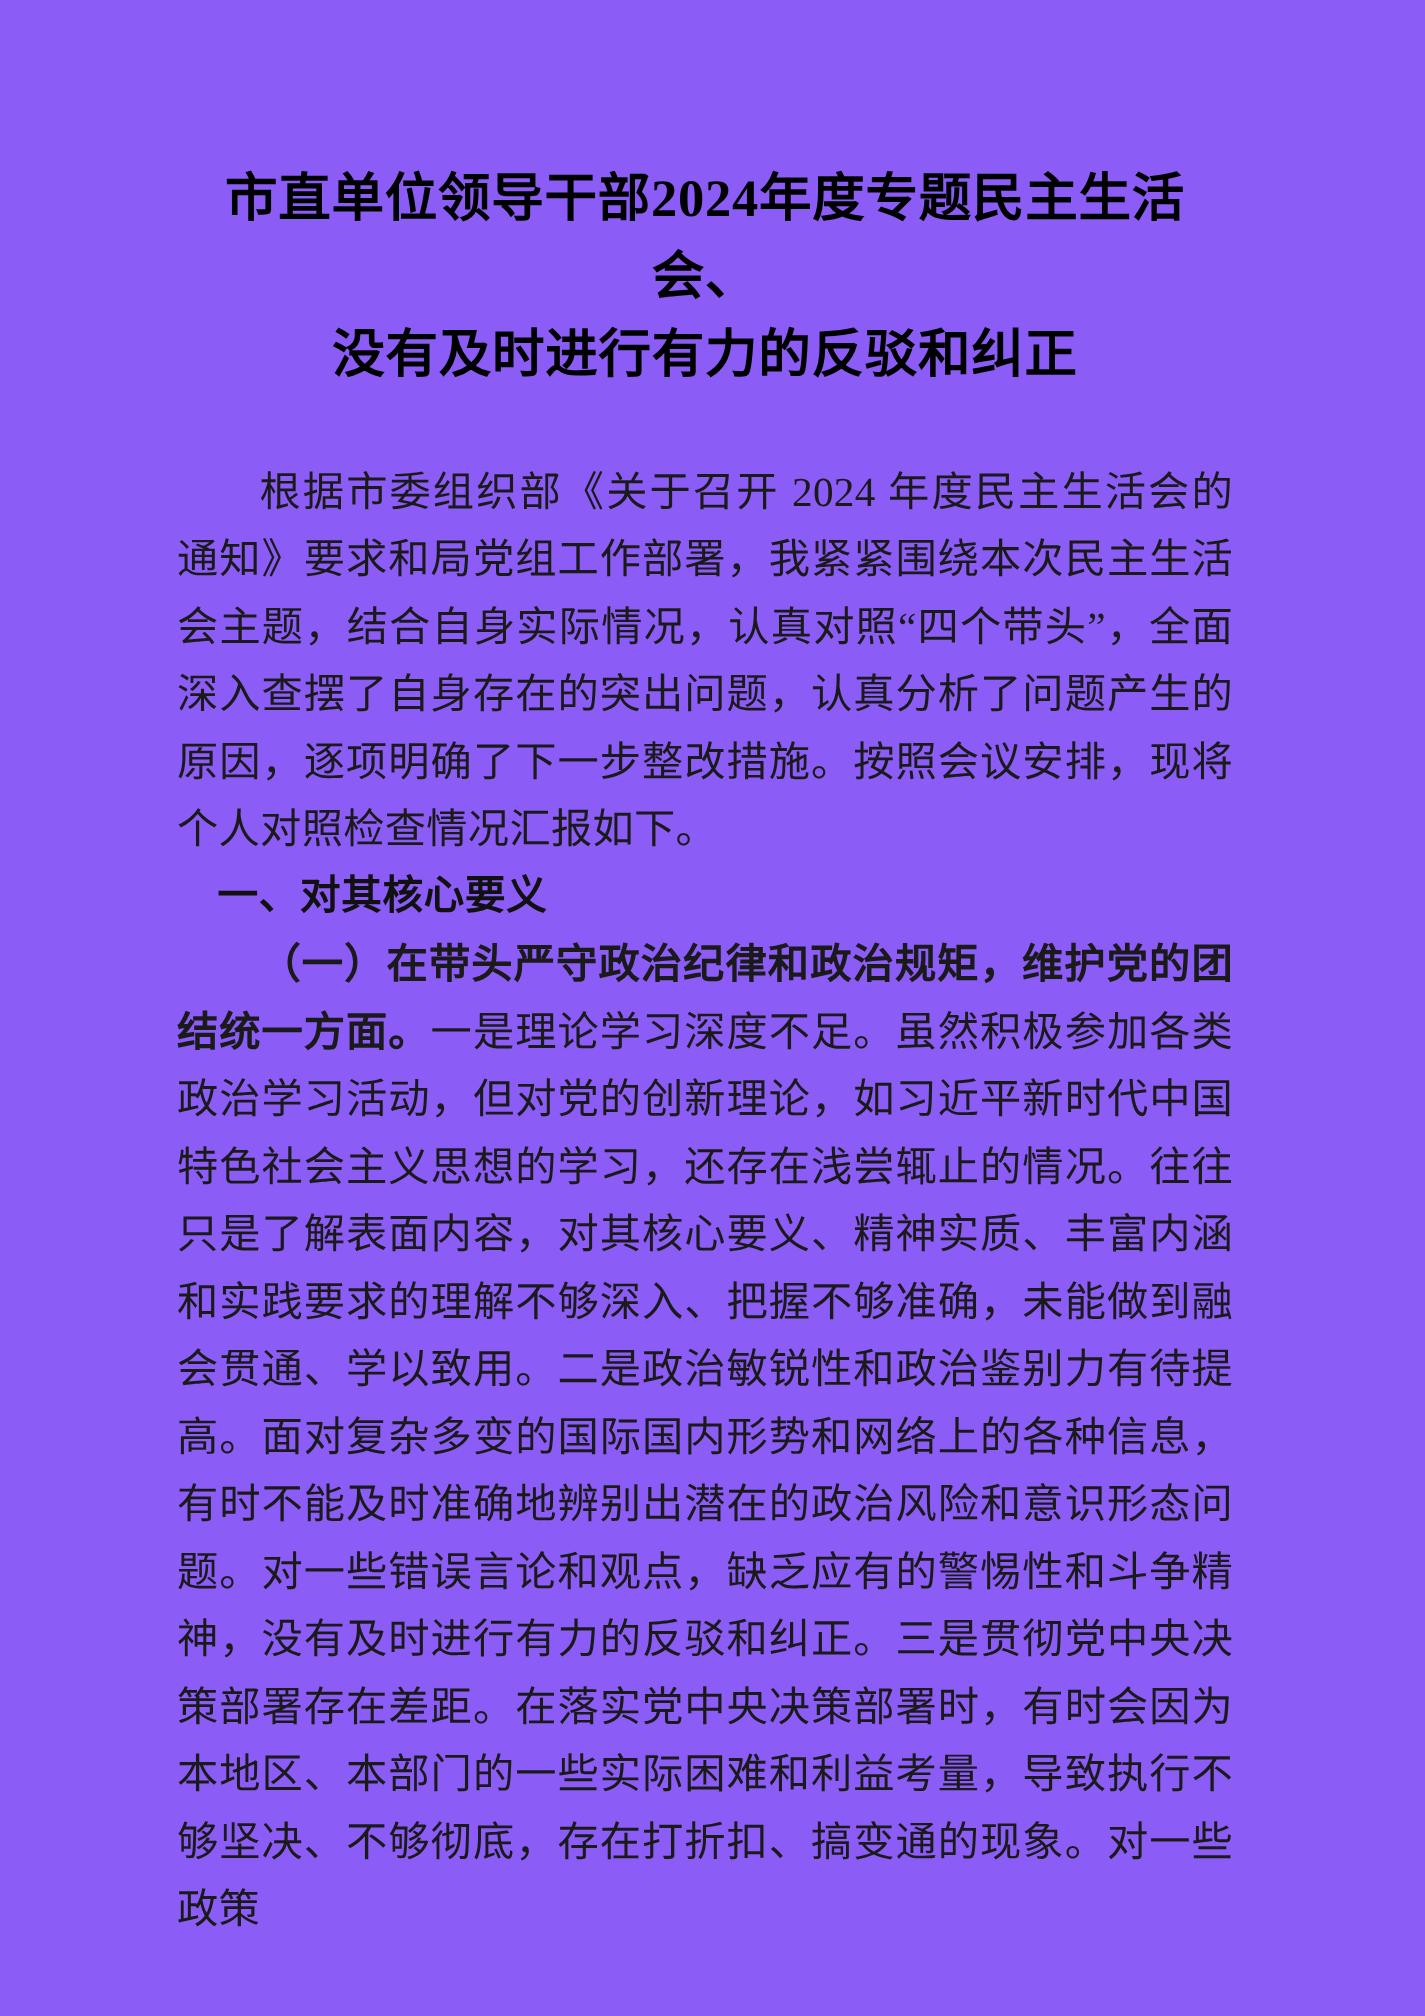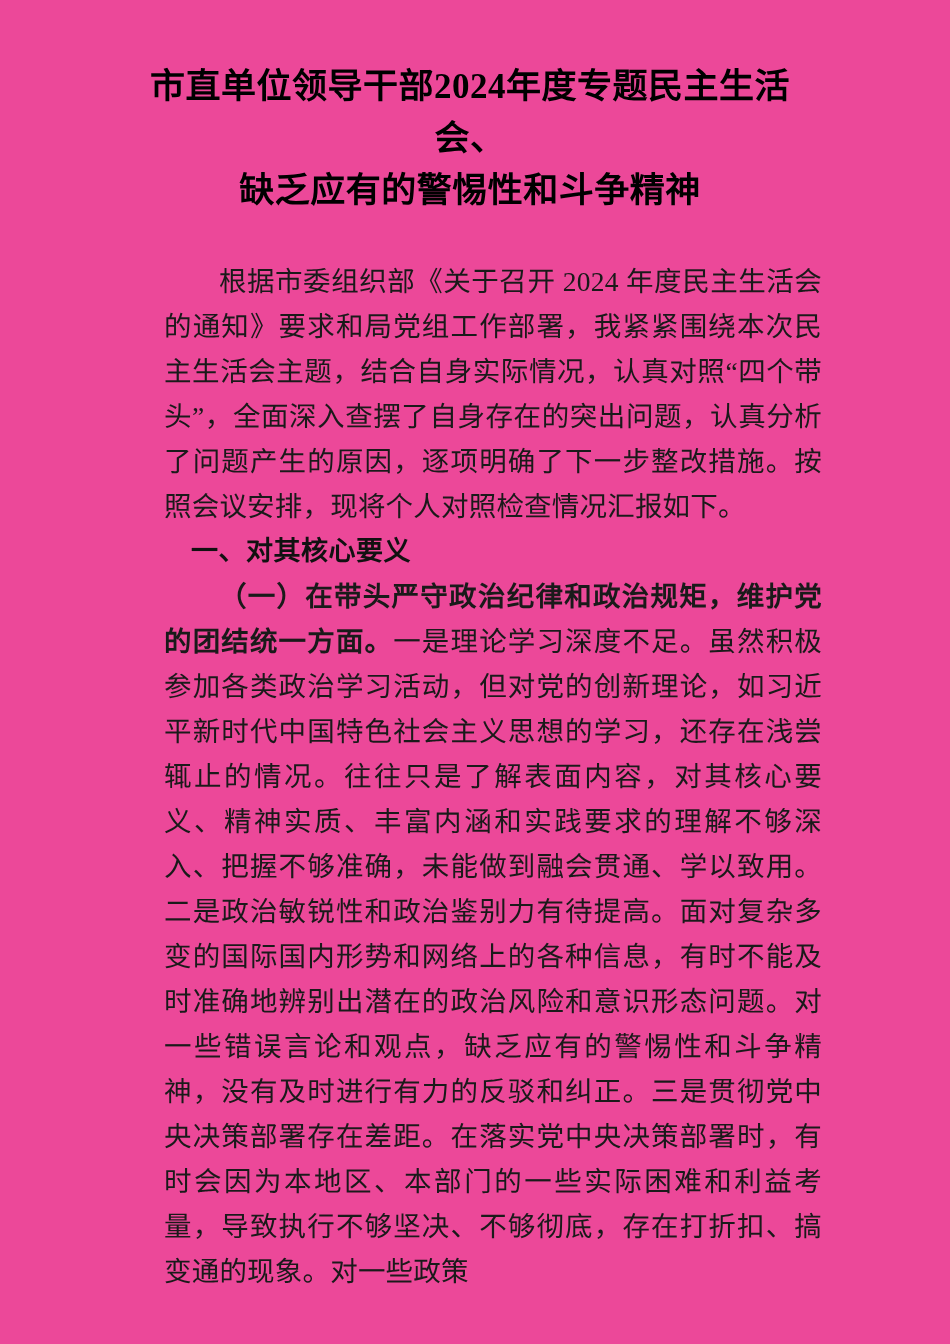--- a/index.html
+++ b/index.html
@@ -14,43 +14,42 @@
     overflow: hidden;
     font-family: "Liberation Serif", "DejaVu Serif", serif;
     color: #000000;
     -webkit-font-smoothing: antialiased;
   }
 
   .page {
     position: relative;
     width: 950px;
     height: 1344px;
-    background: #ec4899;
+    background: #8b5cf6;
     box-sizing: border-box;
-    padding: 61px 128px 0 118px;
+    padding: 107px 128px 0 118px;
   }
 
   
   .doc-title {
     margin: 0;
     padding: 0 4px;
     text-align: center;
     font-family: "Liberation Serif", "DejaVu Serif", serif;
     font-weight: bold;
     font-size: 35px;
     line-height: 52px;
     letter-spacing: 0.5px;
     color: #000000;
     text-rendering: optimizeLegibility;
   }
 
   
   .body-block {
     margin-top: 42px;
-    margin-left: 46px;
   }
 
   p.para {
     margin: 0;
     padding: 0;
     font-family: "Liberation Serif", "DejaVu Serif", serif;
     font-size: 27.5px;
     line-height: 45px;
     text-align: justify;
     text-justify: inter-ideograph;
@@ -83,21 +82,21 @@
     margin-top: 0;
   }
 </style>
 </head>
 <body>
 
 <div class="page">
 
   <h1 class="doc-title">
     <span>市直单位领导干部2024年度专题民主生活会、</span><br>
-    <span>缺乏应有的警惕性和斗争精神</span>
+    <span>没有及时进行有力的反驳和纠正</span>
   </h1>
 
   <div class="body-block">
 
     <p class="para">根据市委组织部《关于召开 2024 年度民主生活会的通知》要求和局党组工作部署，我紧紧围绕本次民主生活会主题，结合自身实际情况，认真对照“四个带头”，全面深入查摆了自身存在的突出问题，认真分析了问题产生的原因，逐项明确了下一步整改措施。按照会议安排，现将个人对照检查情况汇报如下。</p>
 
     <h2 class="section-heading">一、对其核心要义</h2>
 
     <p class="para"><span class="lead-bold">（一）在带头严守政治纪律和政治规矩，维护党的团结统一方面。</span><span>一是理论学习深度不足。虽然积极参加各类政治学习活动，但对党的创新理论，如习近平新时代中国特色社会主义思想的学习，还存在浅尝辄止的情况。往往只是了解表面内容，对其核心要义、精神实质、丰富内涵和实践要求的理解不够深入、把握不够准确，未能做到融会贯通、学以致用。二是政治敏锐性和政治鉴别力有待提高。面对复杂多变的国际国内形势和网络上的各种信息，有时不能及时准确地辨别出潜在的政治风险和意识形态问题。对一些错误言论和观点，缺乏应有的警惕性和斗争精神，没有及时进行有力的反驳和纠正。三是贯彻党中央决策部署存在差距。在落实党中央决策部署时，有时会因为本地区、本部门的一些实际困难和利益考量，导致执行不够坚决、不够彻底，存在打折扣、搞变通的现象。对一些政策</span></p>
 

